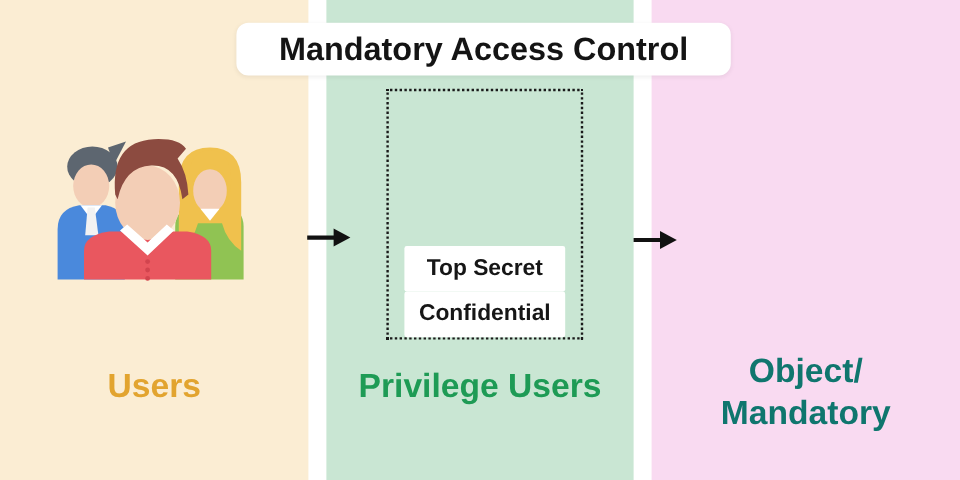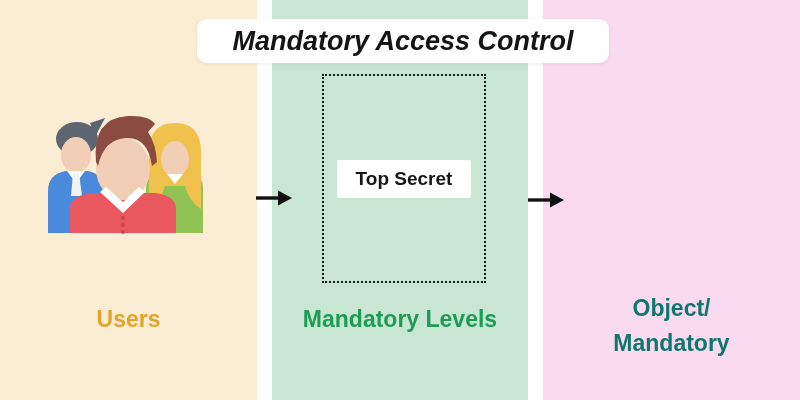--- a/index.html
+++ b/index.html
@@ -13,37 +13,36 @@
   .panel-users{left:0;width:257px;background:#FBEDD3;}
   .panel-priv{left:272px;width:256px;background:#C9E6D3;}
   .panel-obj{left:543px;width:257px;background:#F9DAF1;}
 
   .title-box{
     position:absolute;left:197px;top:19px;width:412px;height:44px;
     background:#ffffff;border-radius:10px;
     display:flex;align-items:center;justify-content:center;
     font-size:27px;font-weight:700;color:#141414;
     box-shadow:0 1px 4px rgba(0,0,0,0.07);
-    font-style:italic;
   }
 
   .dotted-box{
     position:absolute;left:50px;top:74px;width:164px;height:209px;
     border:2px dotted #1a1a1a;box-sizing:border-box;
-    display:flex;flex-direction:row;justify-content:center;align-items:center;
+    display:flex;flex-direction:column;justify-content:flex-end;align-items:center;
   }
   .level-box{
     width:134px;height:38px;background:#ffffff;border-radius:2px;
     display:flex;align-items:center;justify-content:center;
     font-size:19px;font-weight:700;color:#161616;
   }
 
   .col-label{
     position:absolute;left:0;width:100%;text-align:center;
-    font-size:23px;font-weight:700;
+    font-size:28px;font-weight:700;
   }
   .users-label{top:306px;color:#E2A42F;}
   .priv-label{top:306px;color:#1E9B55;}
   .obj-label{top:291px;color:#0f766e;line-height:35px;}
 
   .users-icon{position:absolute;left:46px;top:110px;}
   .arrow{position:absolute;}
   .arrow-1{left:255px;top:189px;}
   .arrow-2{left:527px;top:191px;}
 </style>
@@ -82,22 +81,23 @@
         <circle cx="77" cy="122" r="2" fill="#D2444E"></circle>
         <path d="M50,52 Q46,8 82,6 Q103,5 109,14 L102,22 Q110,34 111,52 L106,56 Q102,27 80,28 Q58,29 52,56 Z" fill="#8C4B40"></path>
       </g>
     </svg>
     <div class="col-label users-label">Users</div>
   </div>
 
   <div class="panel panel-priv">
     <div class="dotted-box">
       <div class="level-box">Top Secret</div>
+      <div class="level-box">Confidential</div>
     </div>
-    <div class="col-label priv-label">Mandatory Levels</div>
+    <div class="col-label priv-label">Privilege Users</div>
   </div>
 
   <div class="panel panel-obj">
 
     <div class="col-label obj-label">
       <div>Object/</div>
       <div>Mandatory</div>
     </div>
   </div>
 

